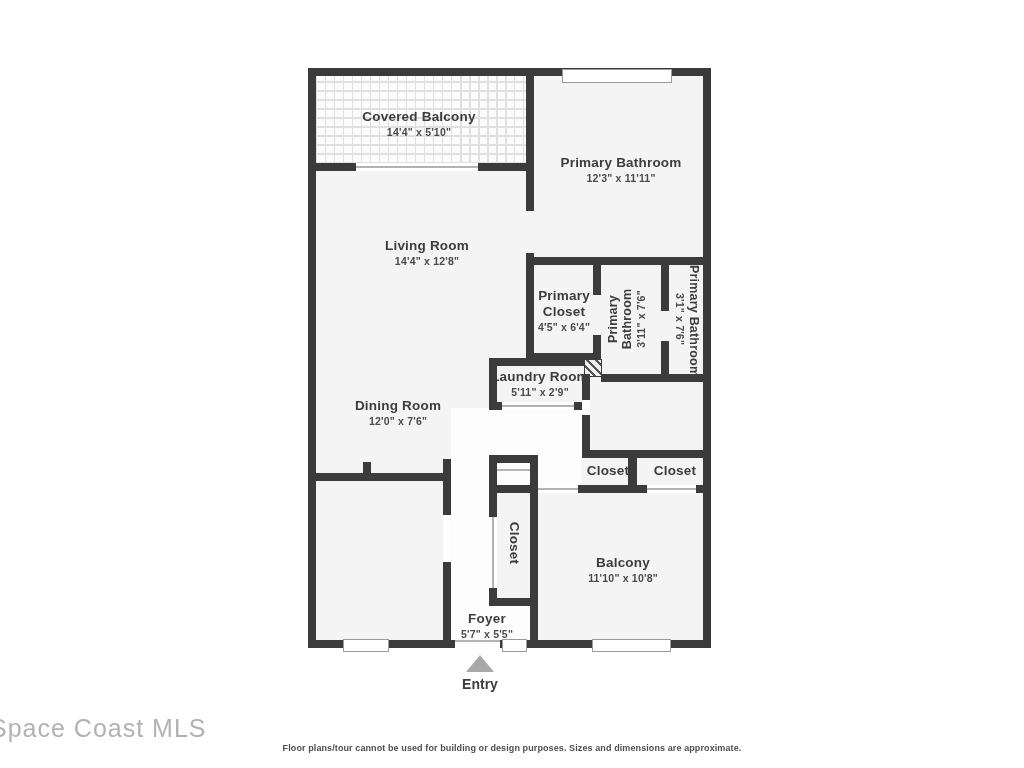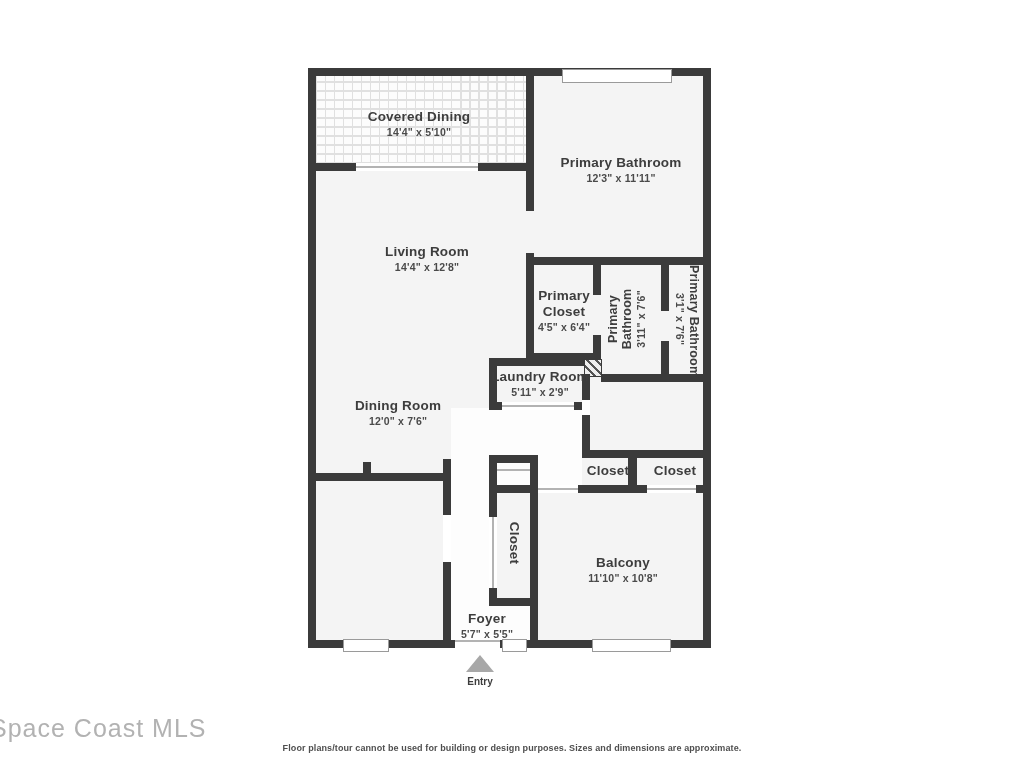--- a/index.html
+++ b/index.html
@@ -22,21 +22,21 @@
   .room{position:absolute;text-align:center;color:var(--label,#3d3d3d);}
   .rn{font-size:13.5px;font-weight:700;line-height:16px;letter-spacing:.2px;}
   .rd{font-size:10.5px;font-weight:700;line-height:14px;color:#4a4a4a;letter-spacing:.2px;}
   .rn-sm{font-size:12.5px;font-weight:700;line-height:14px;letter-spacing:.2px;}
   .nowrap{white-space:nowrap;}
   .rot-ccw{transform:rotate(-90deg);}
   .rot-cw{transform:rotate(90deg);}
   .entry-tri{position:absolute;width:0;height:0;
      border-left:14px solid transparent;border-right:14px solid transparent;
      border-bottom:17px solid var(--entry_arrow,#a8a8a8);}
-  .entry-lbl{position:absolute;font-size:10px;font-weight:700;color:var(--label,#3d3d3d);
+  .entry-lbl{position:absolute;font-size:14px;font-weight:700;color:var(--label,#3d3d3d);
      text-align:center;width:70px;}
   .watermark{position:absolute;left:-10px;top:714px;font-size:25px;letter-spacing:1px;
      color:var(--watermark,#b2b2b2);white-space:nowrap;}
   .disclaimer{position:absolute;left:0;top:743px;width:1024px;text-align:center;
      font-size:9px;font-weight:700;color:#4f4f4f;letter-spacing:.1px;}
 </style>
 </head>
 <body>
 
 <div class="page">
@@ -112,28 +112,28 @@
 
   <div class="win" style="left:562px;top:69px;width:110px;height:14px;"></div>
   <div class="win" style="left:343px;top:639px;width:46px;height:13px;"></div>
   <div class="win" style="left:502px;top:639px;width:25px;height:13px;"></div>
   <div class="win" style="left:592px;top:639px;width:79px;height:13px;"></div>
 
   <div class="gapw" style="left:455px;top:640px;width:45px;height:8px;"></div>
   <div class="dl" style="left:455px;top:640px;width:45px;height:2px;"></div>
 
   <div class="room" style="left:319px;top:109px;width:200px;">
-    <div class="rn">Covered Dining</div>
+    <div class="rn">Covered Balcony</div>
     <div class="rd">14'4" x 5'10"</div>
   </div>
   <div class="room" style="left:521px;top:155px;width:200px;">
     <div class="rn">Primary Bathroom</div>
     <div class="rd">12'3" x 11'11"</div>
   </div>
-  <div class="room" style="left:327px;top:244px;width:200px;">
+  <div class="room" style="left:327px;top:238px;width:200px;">
     <div class="rn">Living Room</div>
     <div class="rd">14'4" x 12'8"</div>
   </div>
   <div class="room" style="left:522px;top:288px;width:84px;">
     <div class="rn">Primary Closet</div>
     <div class="rd">4'5" x 6'4"</div>
   </div>
   <div class="room rot-ccw" style="left:581px;top:298px;width:92px;">
     <div class="rn-sm">Primary Bathroom</div>
     <div class="rd">3'11" x 7'6"</div>

